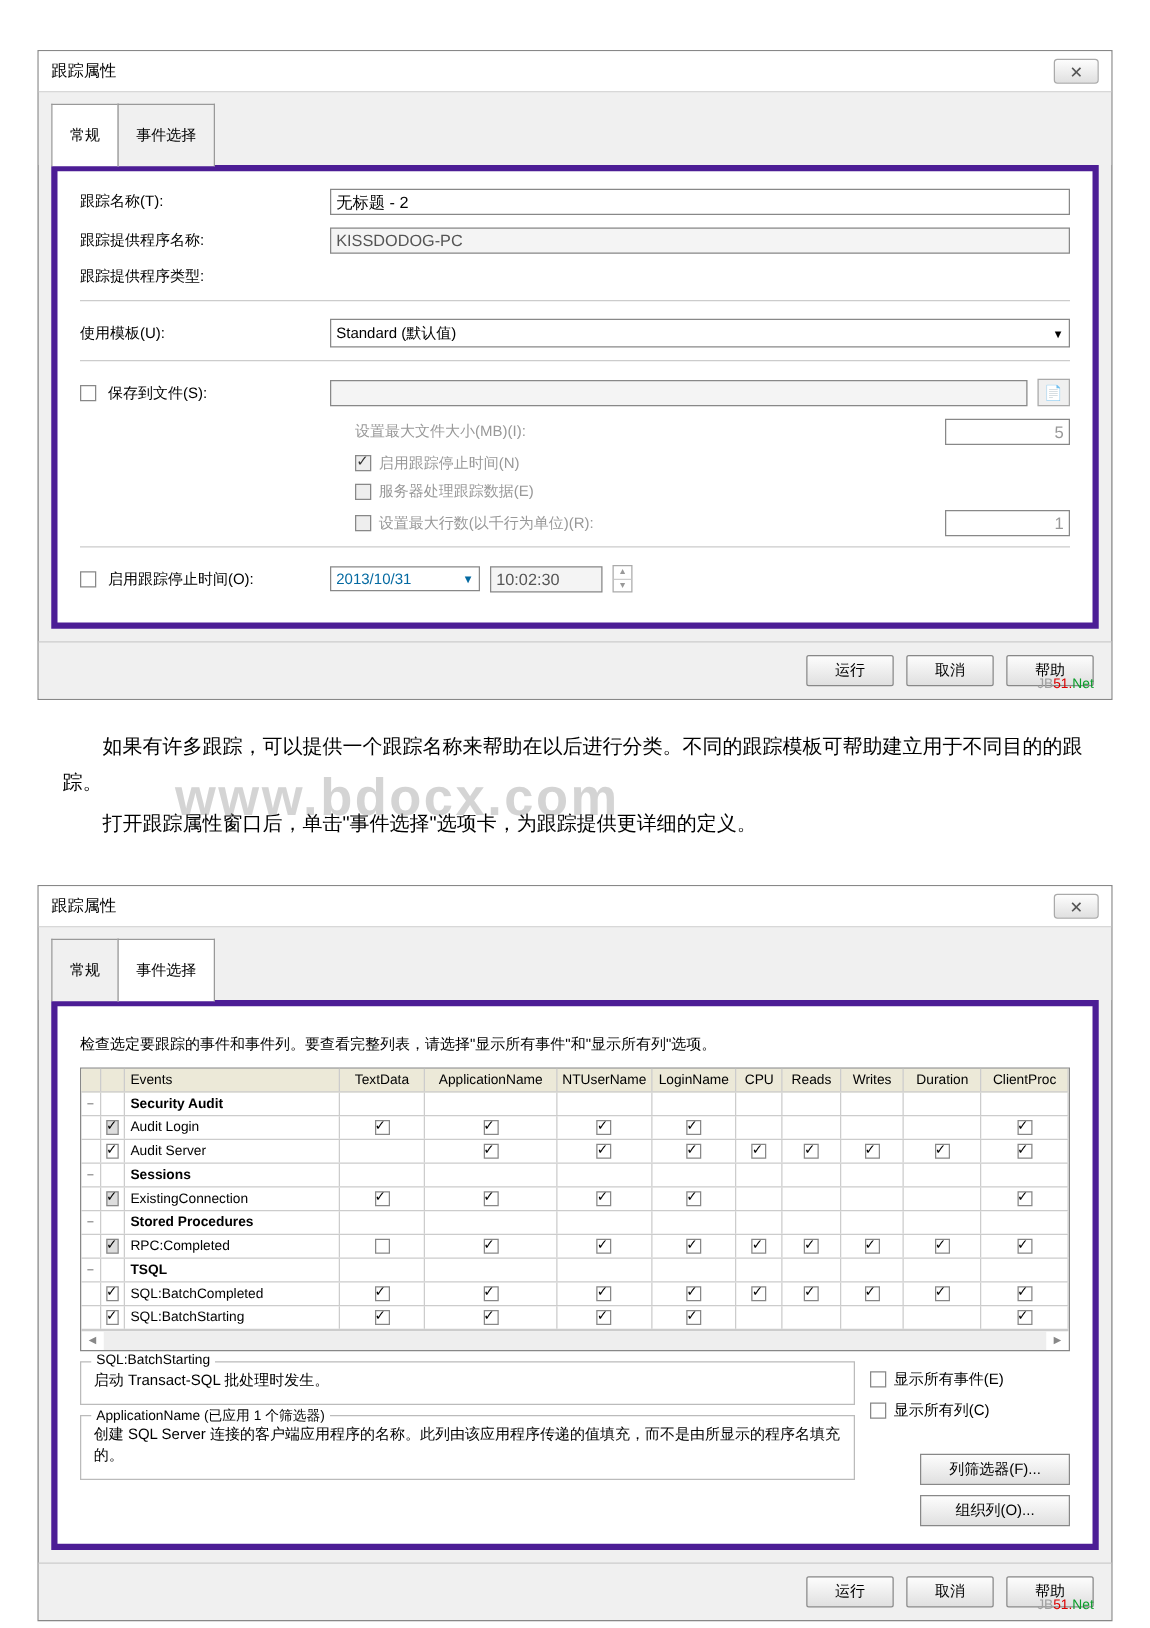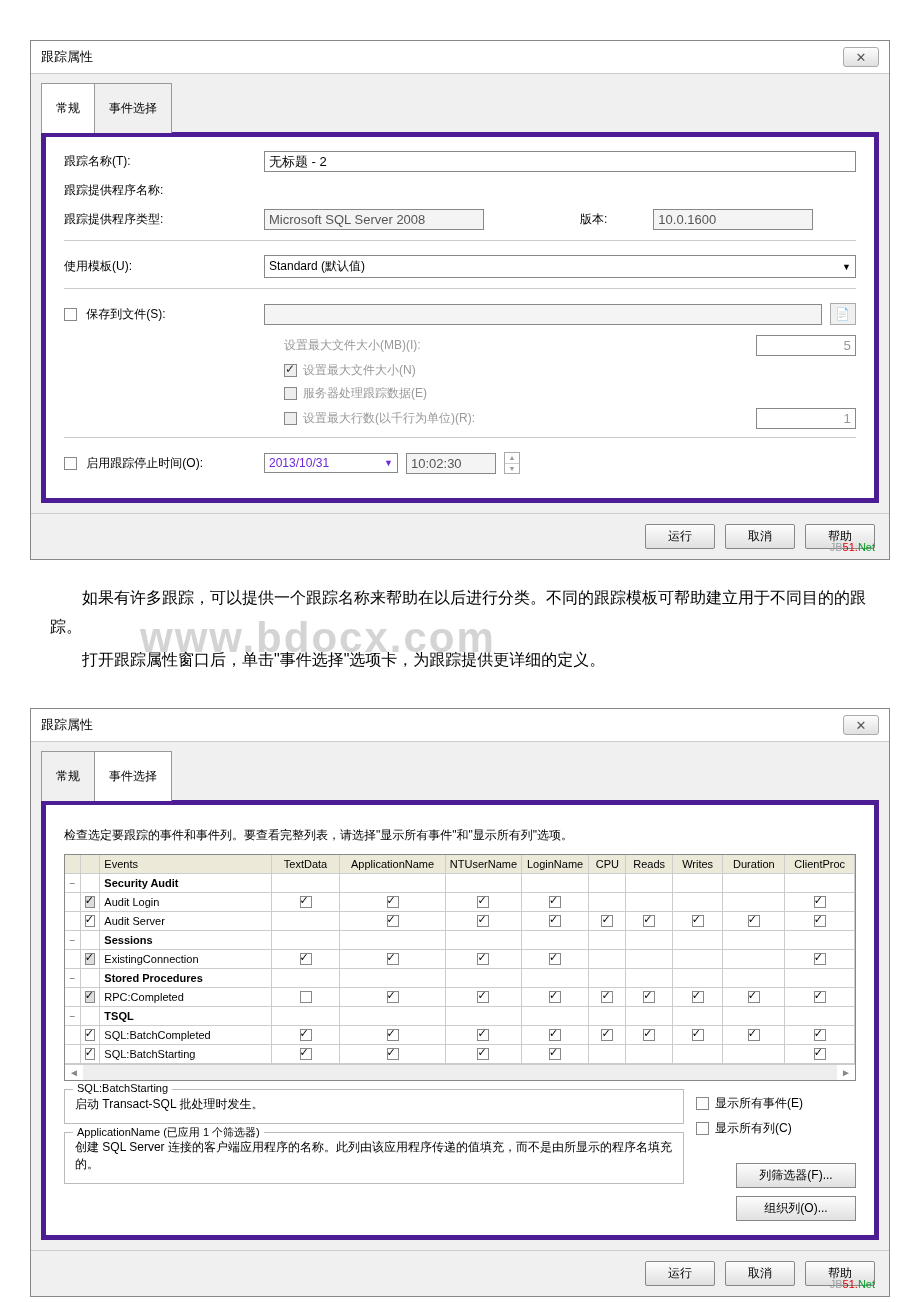--- a/index.html
+++ b/index.html
@@ -100,31 +100,27 @@
 
       <div class="form-row">
         <span class="lbl">跟踪名称(T):</span>
         <span class="val">
             <input type="text" class="tf" value="无标题 - 2" style="">
           </span>
       </div>
 
       <div class="form-row">
         <span class="lbl">跟踪提供程序名称:</span>
+        <span class="val">
+            <input type="text" class="tf ro" readonly="" value="KISSDODOG-PC" style="">
+          </span>
       </div>
 
       <div class="form-row">
         <span class="lbl">跟踪提供程序类型:</span>
-        <span class="val">
-          <input type="text" class="tf ro short" readonly="" value="Microsoft SQL Server 2008" style="">
-          <span style="width:80px"></span>
-          <span>版本:</span>
-          <span style="width:30px"></span>
-          <input type="text" class="tf ro" style="width: 160px;" readonly="" value="10.0.1600">
-        </span>
       </div>
 
       <div class="hr"></div>
 
       <div class="form-row">
         <span class="lbl">使用模板(U):</span>
         <span class="val">
           <div class="sel">
             <span>Standard (默认值)</span>
             <span class="dd">▼</span>
@@ -144,21 +140,21 @@
           <span class="browse-btn">📄</span>
         </span>
       </div>
       <div class="sub">
         <span class="lbl2">设置最大文件大小(MB)(I):</span>
         <span style="flex:1"></span>
         <input type="text" class="numbox" readonly="" value="5" style="">
       </div>
       <div class="sub">
         <span class="chk disabled checked"></span>
-        <span>设置最大文件大小(N)</span>
+        <span>启用跟踪停止时间(N)</span>
       </div>
       <div class="sub">
         <span class="chk disabled"></span>
         <span>服务器处理跟踪数据(E)</span>
       </div>
 
       <div class="sub">
         <span class="chk disabled"></span>
         <span class="lbl2" style="width:280px">设置最大行数(以千行为单位)(R):</span>
         <span style="flex:1"></span>
@@ -166,21 +162,21 @@
       </div>
 
       <div class="hr"></div>
 
       <div class="form-row date-row">
         <span class="lbl">
           <span class="chk"></span>
           <span>启用跟踪停止时间(O):</span>
         </span>
         <span class="val">
-          <span class="sel" style="width:134px;color:#6d28d9">
+          <span class="sel" style="width:120px;color:#0369a1">
             <span>2013/10/31</span>
             <span class="dd">▼</span>
           </span>
           <input type="text" class="tf ro" style="width: 90px;" readonly="" value="10:02:30">
           <span class="spin">
               <span>▲</span>
               <span>▼</span>
             </span>
         </span>
       </div>

